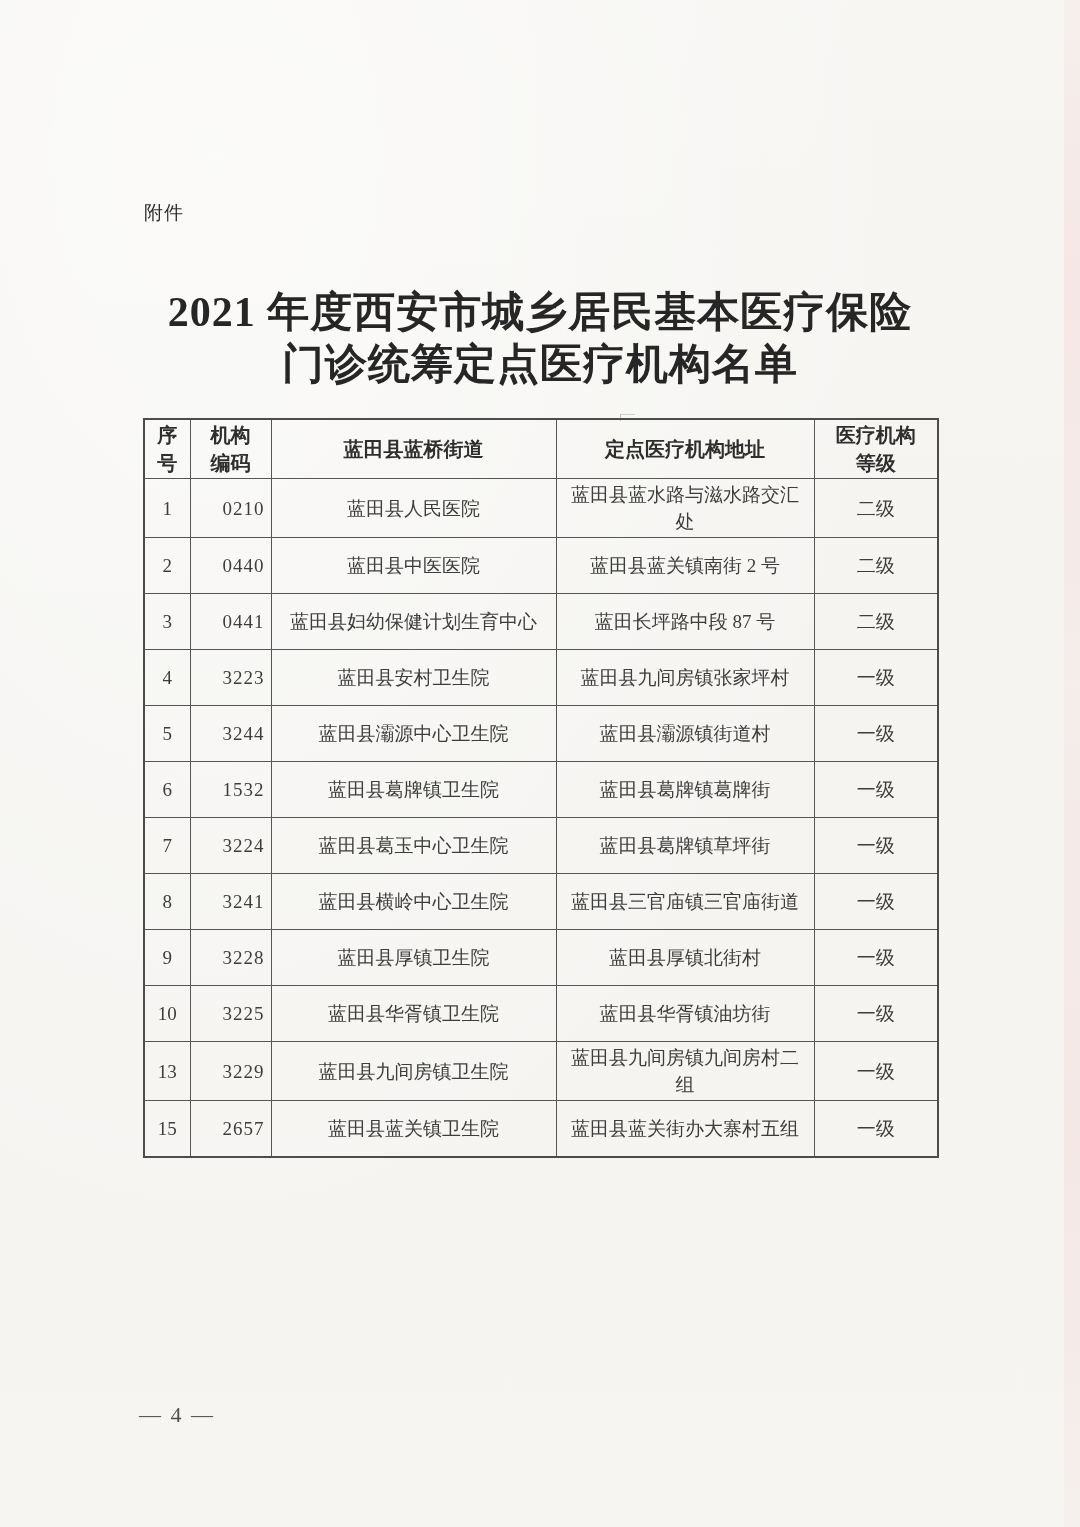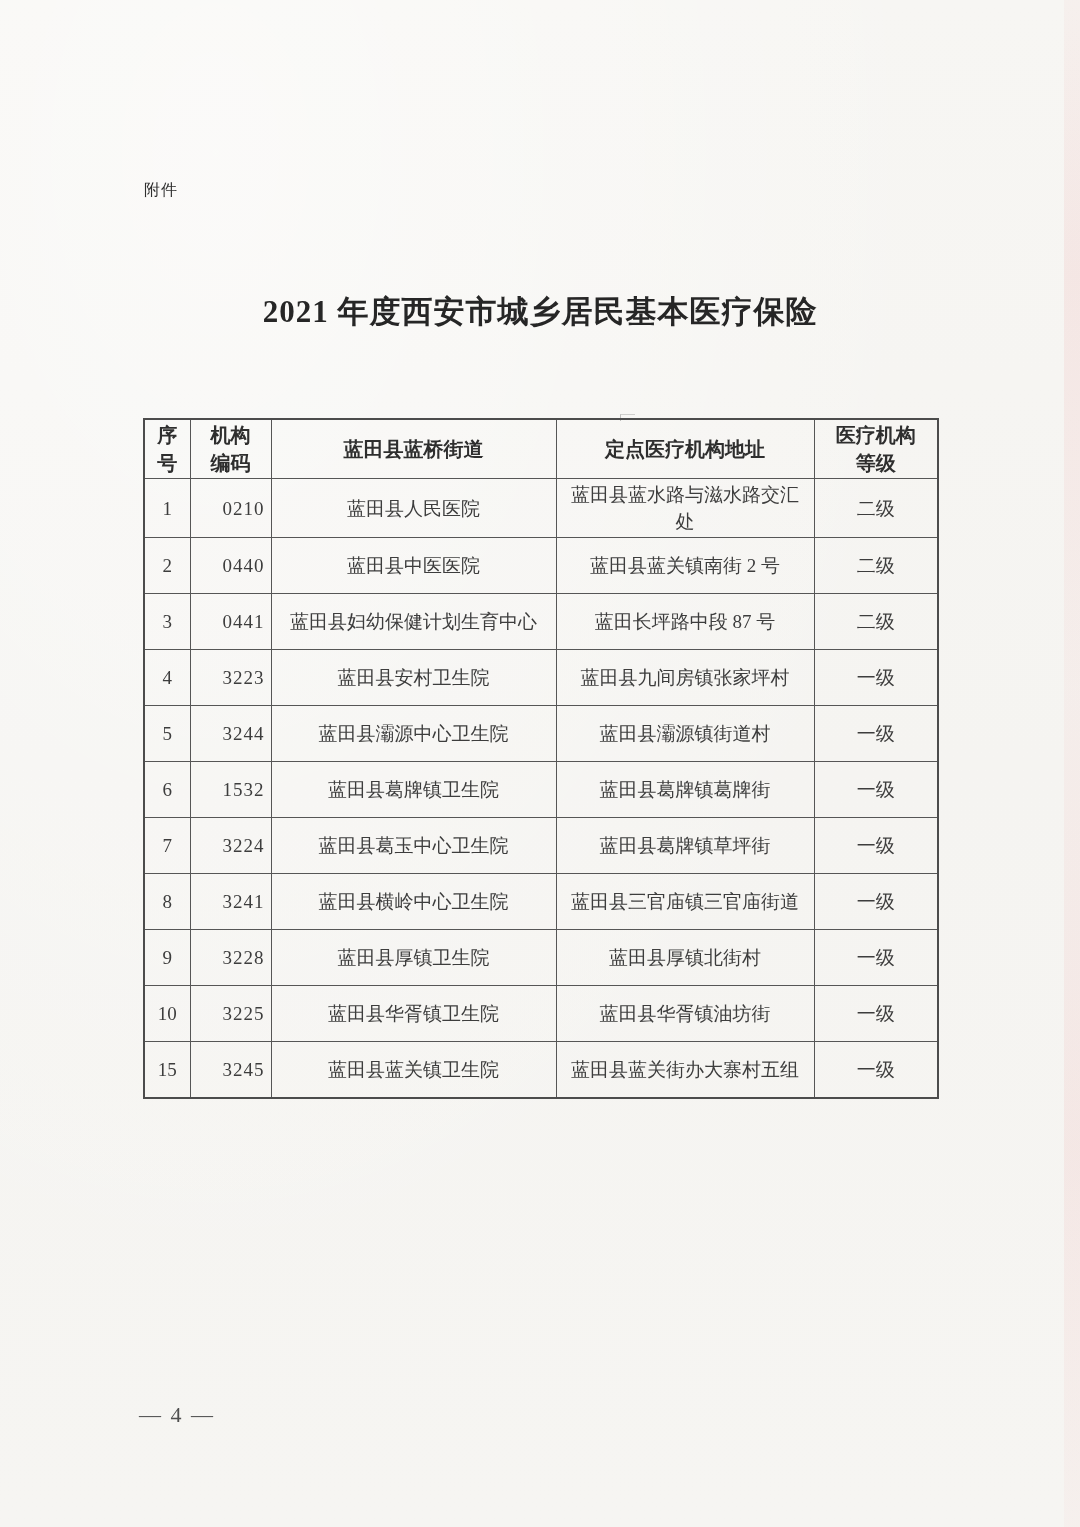--- a/index.html
+++ b/index.html
@@ -31,35 +31,35 @@
     background: linear-gradient(to bottom,
       rgba(236,186,186,0.10) 0%,
       rgba(238,178,178,0.22) 18%,
       rgba(242,190,190,0.12) 45%,
       rgba(238,178,178,0.20) 75%,
       rgba(242,196,196,0.10) 100%);
     pointer-events: none;
   }
   .attachment {
     position: absolute;
-    top: 180px;
+    top: 200px;
     left: 144px;
-    font-size: 16px;
+    font-size: 19px;
     color: #2e2e2e;
     letter-spacing: 1px;
   }
   .title {
     position: absolute;
     top: 286px;
     left: 0;
     width: 100%;
     text-align: center;
     font-weight: bold;
     color: #262626;
-    font-size: 31px;
+    font-size: 42px;
     line-height: 52px;
     letter-spacing: 1px;
   }
   table.doc-table {
     position: absolute;
     top: 418px;
     left: 143px;
     width: 794px;
     border-collapse: collapse;
     table-layout: fixed;
@@ -117,20 +117,21 @@
 </style>
 </head>
 <body>
 
 <div class="page">
 
   <div class="attachment">附件</div>
 
   <div class="title">
     <div>2021 年度西安市城乡居民基本医疗保险</div>
+    <div>门诊统筹定点医疗机构名单</div>
   </div>
 
   <div class="smudge"></div>
 
   <table class="doc-table">
     <colgroup>
       <col style="width:46px">
       <col style="width:81px">
       <col style="width:285px">
       <col style="width:258px">
@@ -213,22 +214,29 @@
           <td class="col-level">一级</td>
         </tr>
         <tr>
           <td class="col-index">10</td>
           <td class="col-code">3225</td>
           <td class="col-name">蓝田县华胥镇卫生院</td>
           <td class="col-address">蓝田县华胥镇油坊街</td>
           <td class="col-level">一级</td>
         </tr>
         <tr>
+          <td class="col-index">13</td>
+          <td class="col-code">3229</td>
+          <td class="col-name">蓝田县九间房镇卫生院</td>
+          <td class="col-address">蓝田县九间房镇九间房村二组</td>
+          <td class="col-level">一级</td>
+        </tr>
+        <tr>
           <td class="col-index">15</td>
-          <td class="col-code">3245</td>
+          <td class="col-code">2657</td>
           <td class="col-name">蓝田县蓝关镇卫生院</td>
           <td class="col-address">蓝田县蓝关街办大寨村五组</td>
           <td class="col-level">一级</td>
         </tr>
       </tbody>
   </table>
 
   <div class="footer-pagenum">— 4 —</div>
 
   <div class="scan-edge"></div>

